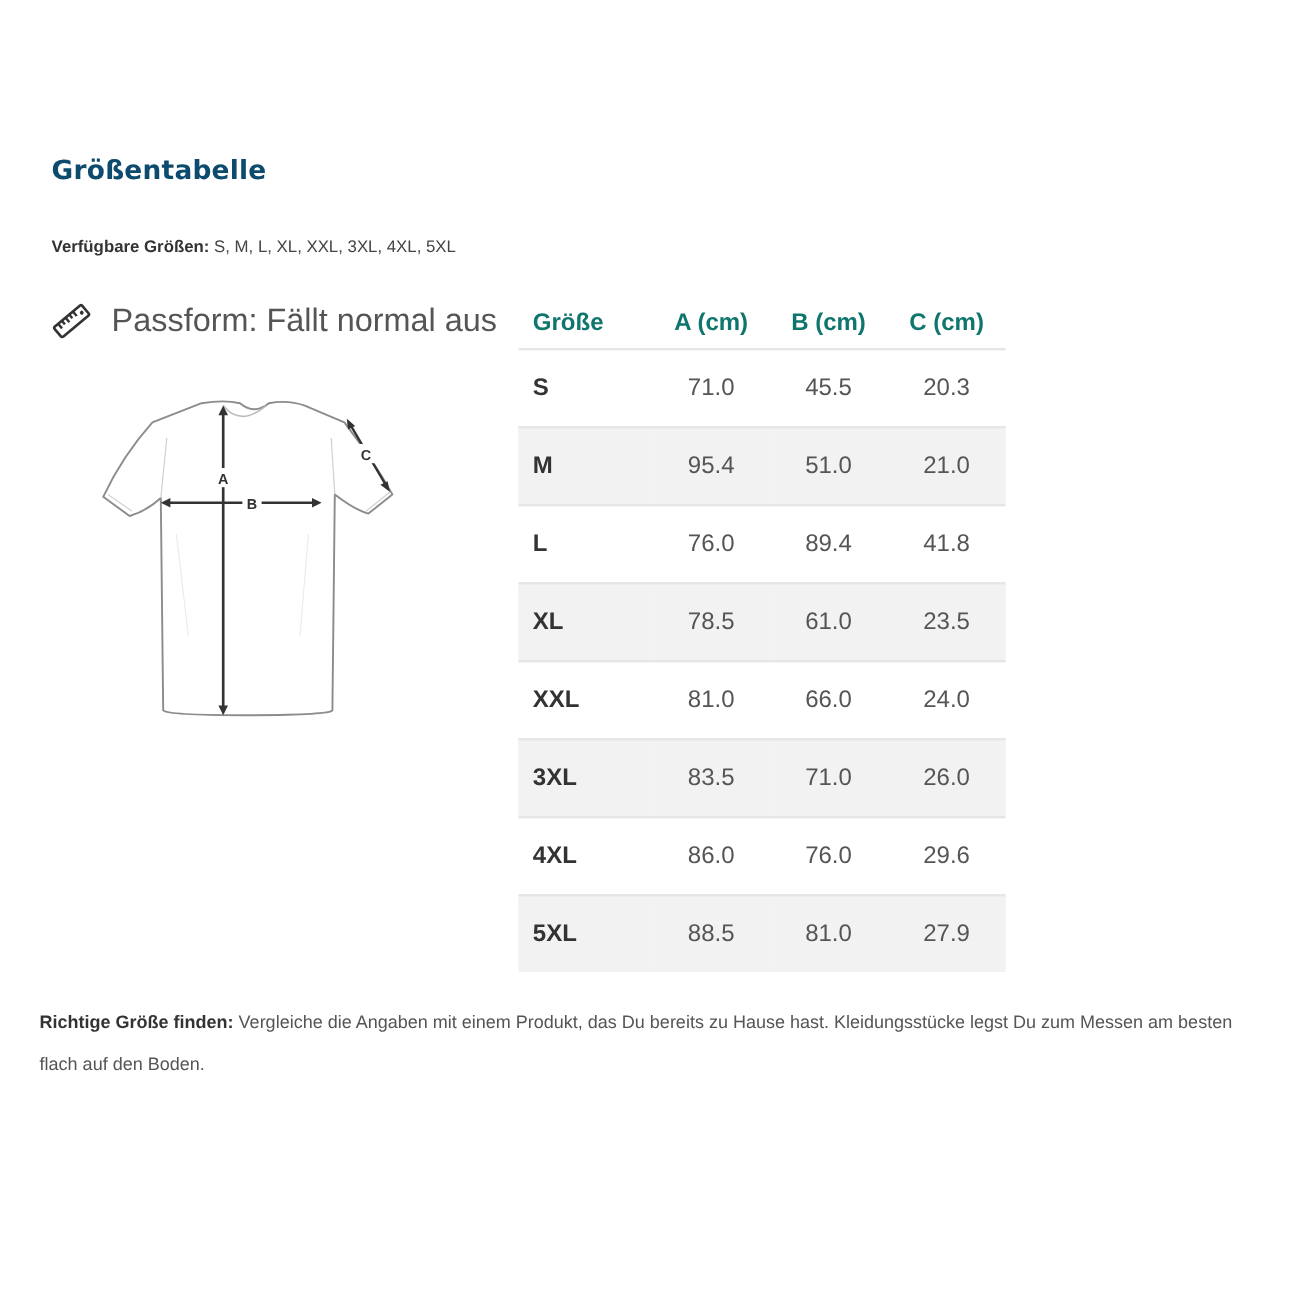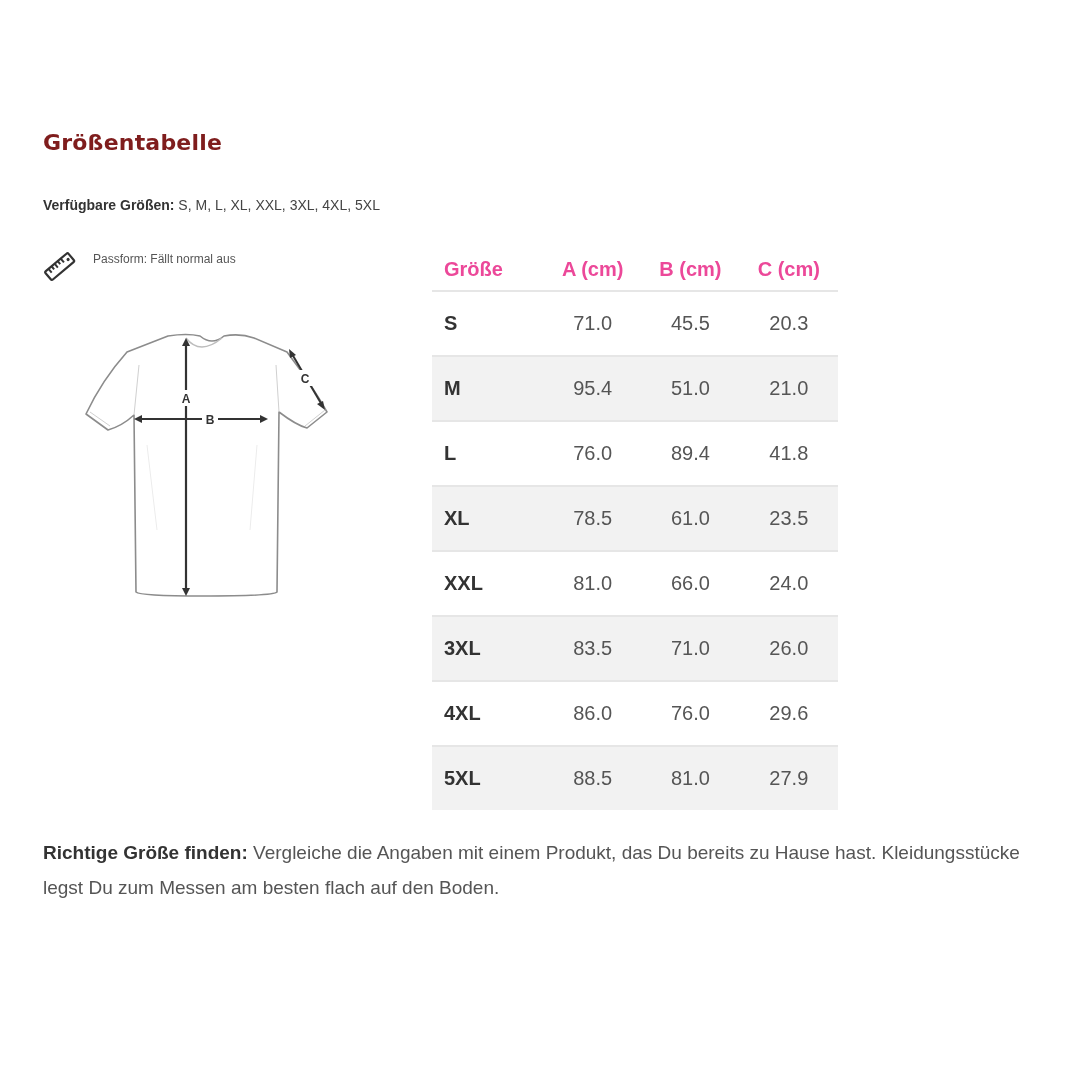--- a/index.html
+++ b/index.html
@@ -1,51 +1,51 @@
 <!DOCTYPE html>
 <html><head>
 <meta charset="utf-8">
 <style>
   html, body { margin:0; padding:0; }
   body {
     width:1080px; height:1080px; background:#ffffff; position:relative; overflow:hidden;
     font-family: "Liberation Sans", "DejaVu Sans", sans-serif; color:#333333;
   }
   .title {
-    position:absolute; left:43px; top:130px; font-size:22px; font-weight:bold; color:#7f1d1d;
+    position:absolute; left:43px; top:130px; font-size:22px; font-weight:bold; color:#0c4a6e;
     font-family: "DejaVu Sans", sans-serif; letter-spacing:0.2px;
   }
   .avail {
     position:absolute; left:43px; top:197px; font-size:14px; color:#444;
   }
   .avail b { color:#333; }
   .fit {
-    position:absolute; left:43px; top:252px; font-size:12px; color:#555; display:flex; align-items:flex-start;
+    position:absolute; left:43px; top:252px; font-size:27px; color:#555; display:flex; align-items:center;
   }
   .fit .ruler { width:34px; height:30px; margin-right:16px; display:inline-block; }
   .shirt { position:absolute; left:82px; top:330px; width:250px; height:270px; }
 
   table.sizes {
     position:absolute; left:432px; top:248px; border-collapse:collapse; width:406px;
     font-size:20px;
   }
   table.sizes th {
-    font-weight:bold; color:#ec4899; text-align:left; height:42px; padding:0 0 0 12px;
+    font-weight:bold; color:#0f766e; text-align:left; height:42px; padding:0 0 0 12px;
     border-bottom:2px solid #e6e6e6; white-space:nowrap; vertical-align:middle;
   }
   table.sizes th.num { text-align:center; padding:0; }
   table.sizes td {
     height:63px; padding:0; border-bottom:2px solid #e6e6e6; color:#555; text-align:center;
   }
   table.sizes td.size { text-align:left; padding-left:12px; font-weight:bold; color:#333; }
   table.sizes tr.alt td { background:#f2f2f2; }
   table.sizes tr:last-child td { border-bottom:none; }
 
   .hint {
-    position:absolute; left:43px; top:835px; width:1010px; font-size:19px; line-height:35px; color:#555;
+    position:absolute; left:33px; top:835px; width:1010px; font-size:15px; line-height:35px; color:#555;
   }
   .hint b { color:#333; }
 </style>
 </head>
 <body>
 
 <div class="title">Größentabelle</div>
 
 <div class="avail">
   <b>Verfügbare Größen:</b><span> S, M, L, XL, XXL, 3XL, 4XL, 5XL</span>

